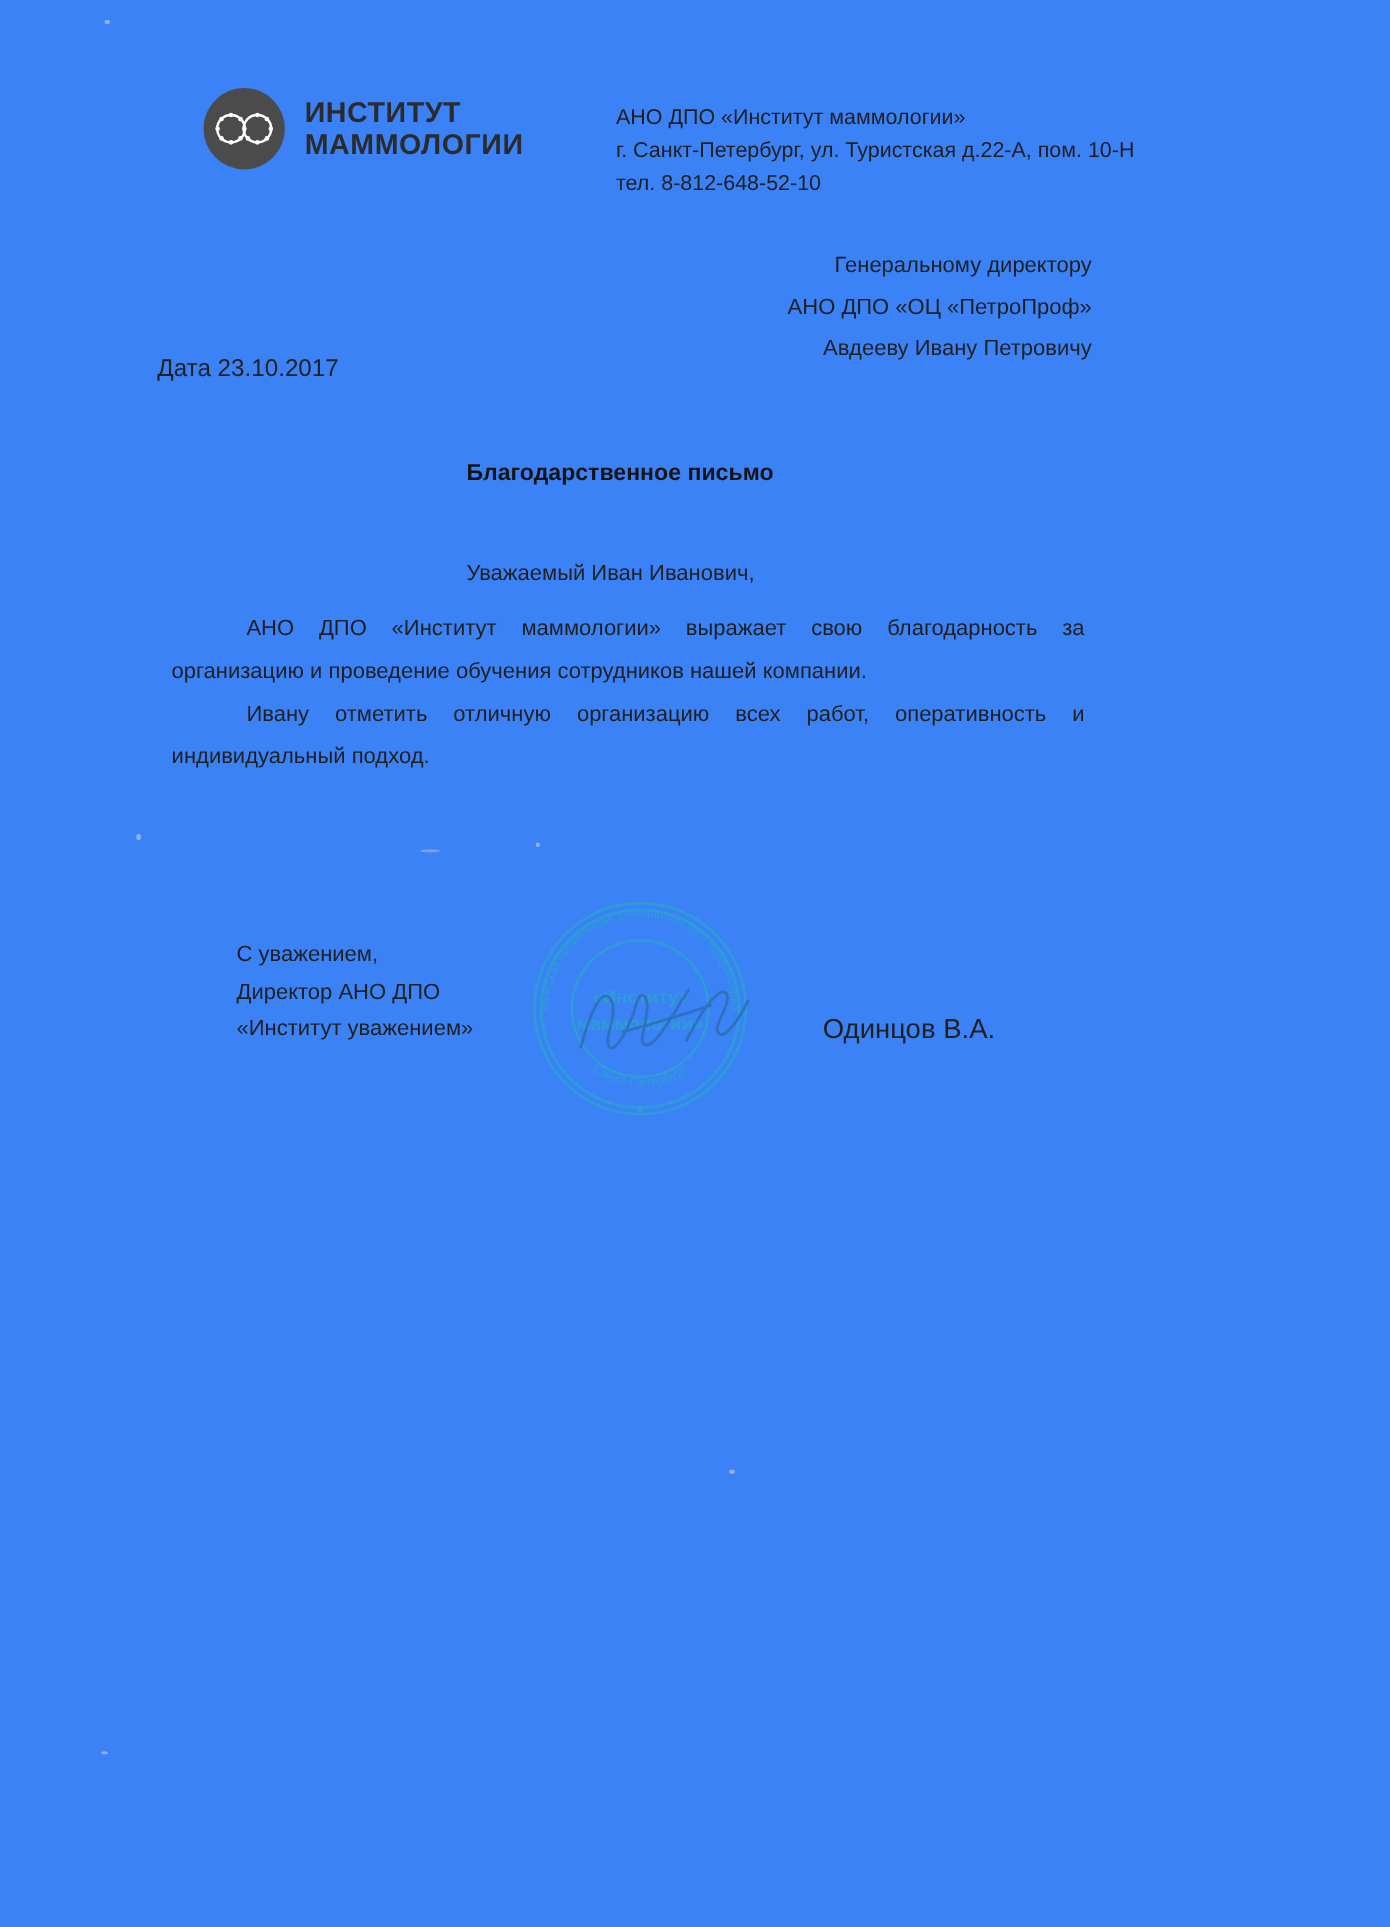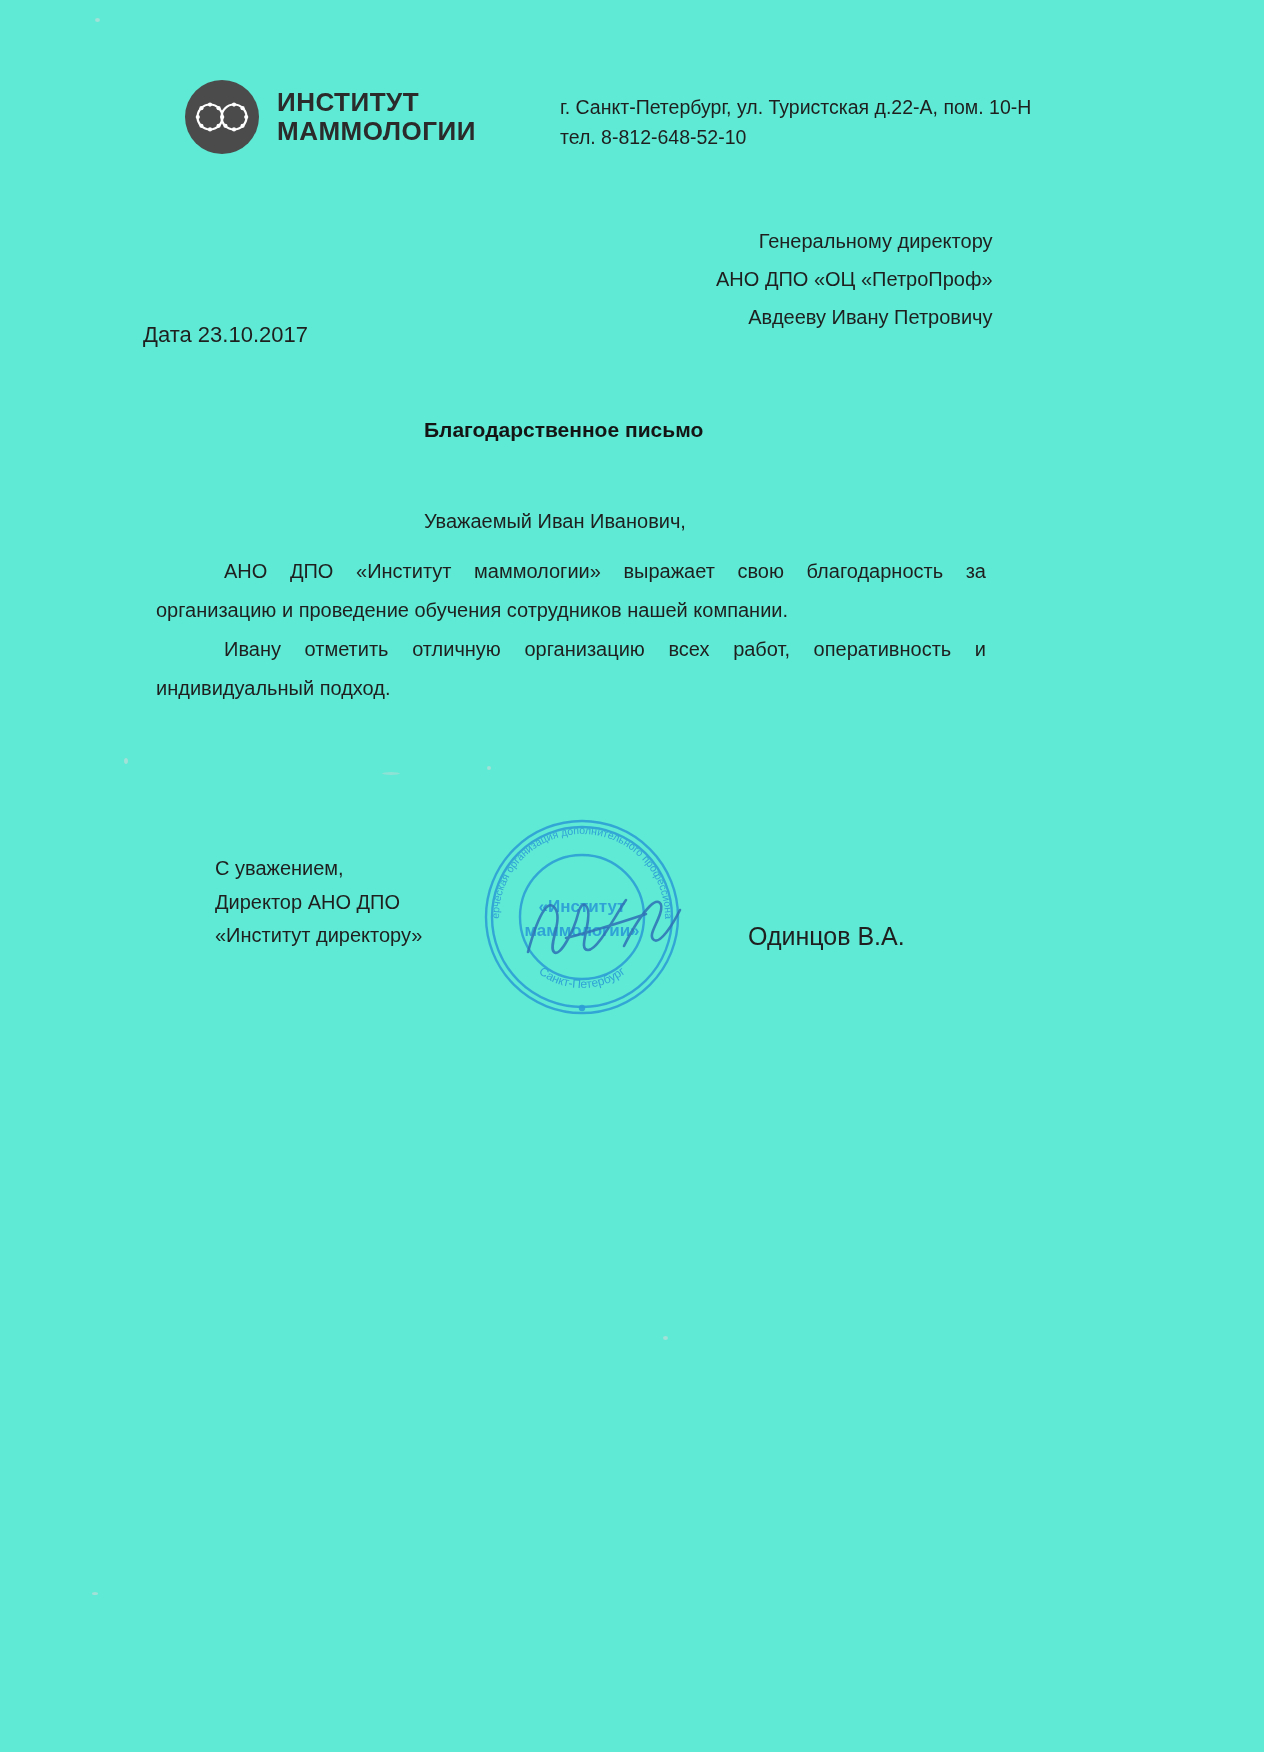--- a/index.html
+++ b/index.html
@@ -11,21 +11,21 @@
     width: 1264px;
     height: 1752px;
     position: relative;
     font-family: "Liberation Sans", sans-serif;
     color: #1a1a1a;
     overflow: hidden;
   }
   .page {
     position: absolute;
     inset: 0;
-    background: #5eead4;
+    background: #3b82f6;
   }
   
   .speck {
     position: absolute;
     background: #d8d8d8;
     border-radius: 50%;
     opacity: .55;
   }
 
   
@@ -197,20 +197,21 @@
         </g>
       </svg>
     </div>
     <div class="logo-text">
       <div>ИНСТИТУТ</div>
       <div>МАММОЛОГИИ</div>
     </div>
   </div>
 
   <div class="org-block">
+    <div>АНО ДПО «Институт маммологии»</div>
     <div>г. Санкт-Петербург, ул. Туристская д.22-А, пом. 10-Н</div>
     <div>тел. 8-812-648-52-10</div>
   </div>
 
   <div class="addressee">
     <div>Генеральному директору</div>
     <div>АНО ДПО «ОЦ «ПетроПроф»</div>
     <div>Авдееву Ивану Петровичу</div>
   </div>
 
@@ -259,17 +260,17 @@
         <path d="M8,72 C20,28 30,18 36,30 C42,42 28,66 34,72 C40,78 54,50 58,34 C62,18 70,24 68,40 C66,56 60,70 68,70 C78,70 96,34 106,20"></path>
         <path d="M46,58 C70,52 96,44 126,34"></path>
         <path d="M104,66 C112,50 120,36 130,26 C138,18 144,22 140,34 C136,46 128,56 134,60 C140,64 152,46 160,30"></path>
       </g>
     </svg>
   </div>
 
   <div class="sign-block">
     <div>С уважением,</div>
     <div>Директор АНО ДПО</div>
-    <div>«Институт директору»</div>
+    <div>«Институт уважением»</div>
   </div>
   <div class="sign-name">Одинцов В.А.</div>
 
 </div>
 
 </body></html>

